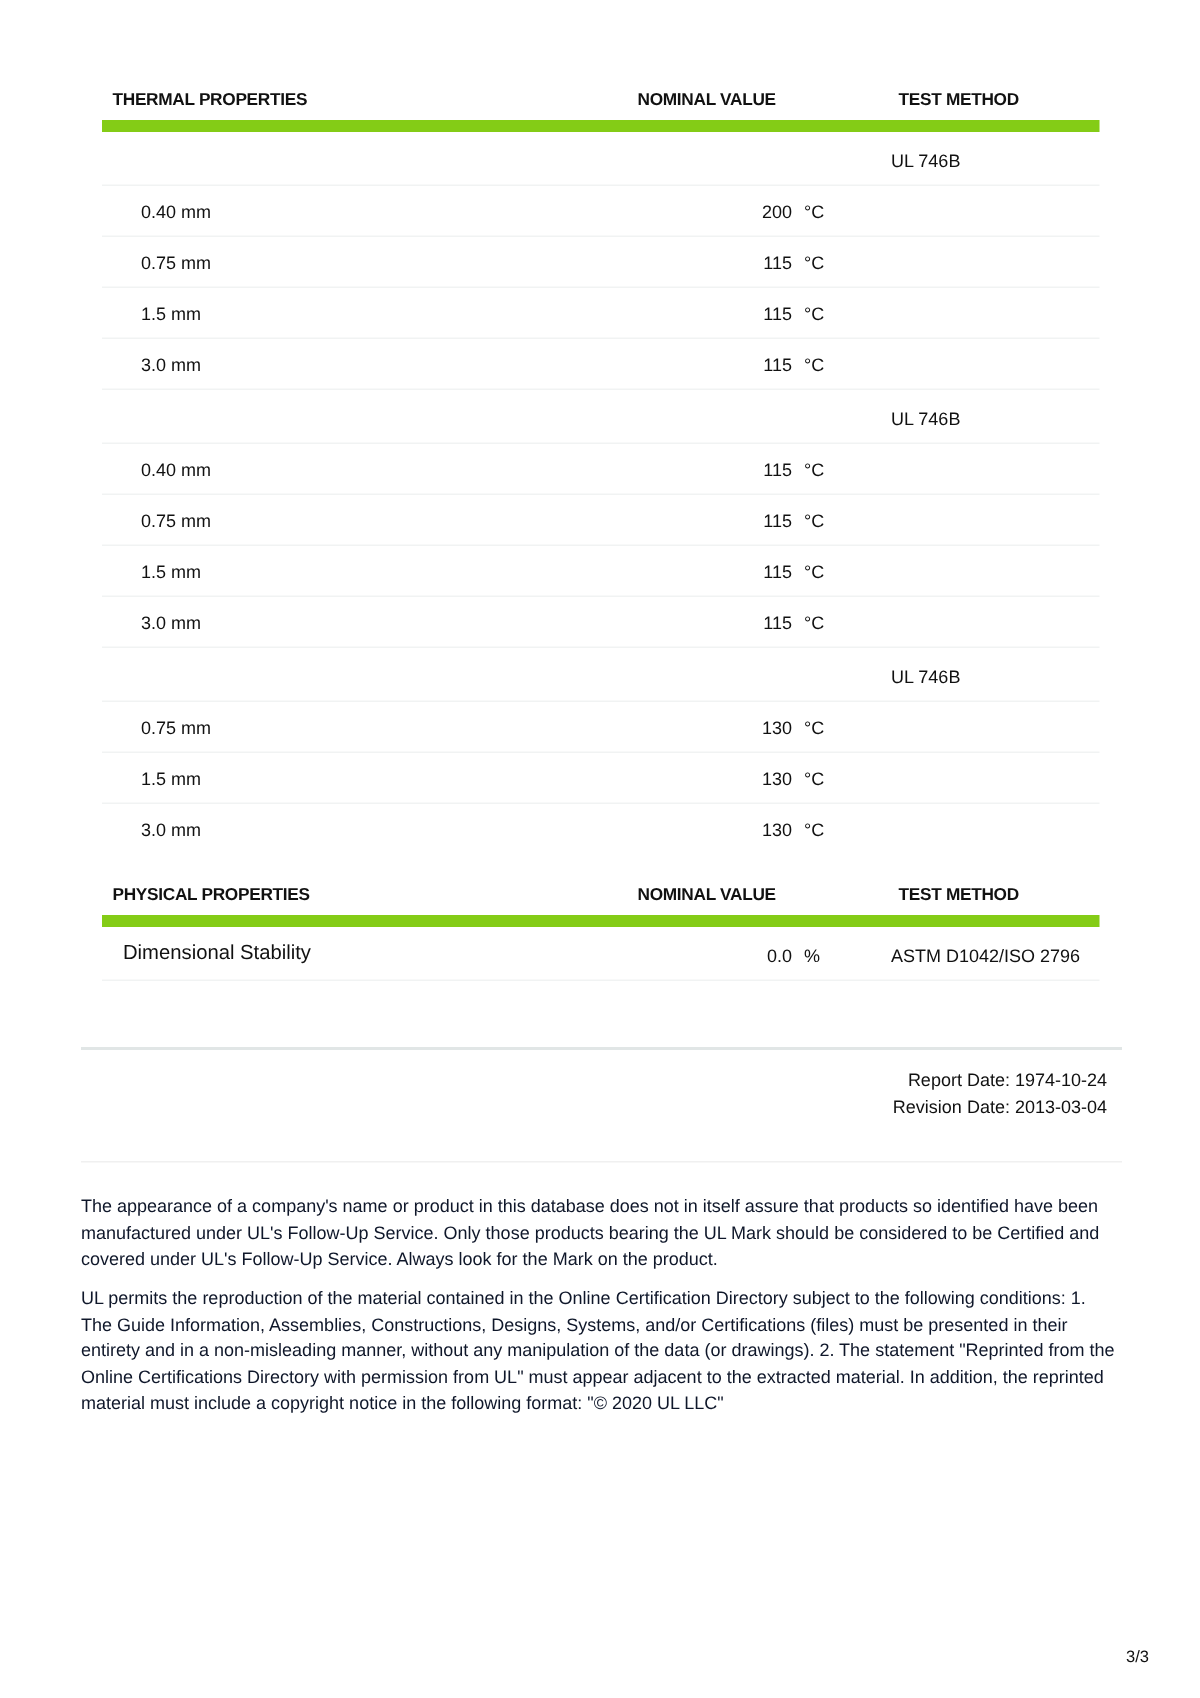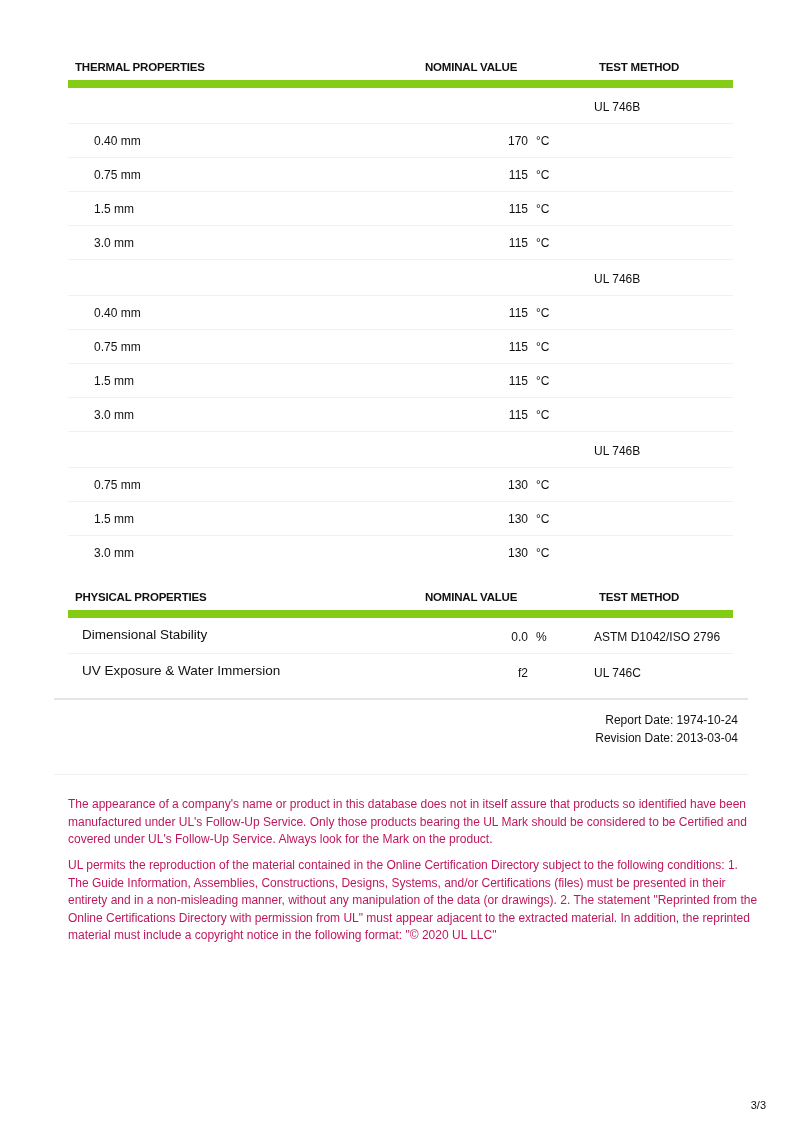--- a/index.html
+++ b/index.html
@@ -21,39 +21,39 @@
   .row.group .name { position: absolute; left: 14px; top: 9px; font-size: 13.5px; }
   .row.sub .name { position: absolute; left: 26px; top: 10px; font-size: 12px; }
   .row .val { position: absolute; right: 205px; top: 10px; font-size: 12px; text-align: right; }
   .row .unit { position: absolute; left: 468px; top: 10px; font-size: 12px; }
   .row .method { position: absolute; left: 526px; top: 12px; font-size: 12px; }
   .row.group .val, .row.group .unit { top: 12px; }
   .row.last { border-bottom: none; }
   .sep { position: absolute; left: 54px; width: 694px; height: 2px; background: #e1e6e6; }
   .sep2 { position: absolute; left: 54px; width: 694px; height: 1px; background: #f0f0f0; }
   .dates { position: absolute; right: 62px; top: 711px; text-align: right; font-size: 12px; line-height: 18px; }
-  .para { position: absolute; left: 54px; width: 690px; font-size: 12px; line-height: 17.5px; color: #be185d; margin-left: 14px; }
+  .para { position: absolute; left: 54px; width: 690px; font-size: 12px; line-height: 17.5px; color: #0f172a; }
   .pagenum { position: absolute; right: 34px; top: 1099px; font-size: 11px; color: #111; }
 </style>
 </head>
 <body>
 
 <div class="table" style="top:50px;">
   <div class="thead">
     <span class="c1">THERMAL PROPERTIES</span>
     <span class="c2">NOMINAL VALUE</span>
     <span class="c3">TEST METHOD</span>
   </div>
 
   <div class="row group">
     <span class="method">UL 746B</span>
   </div>
   <div class="row sub">
     <span class="name">0.40 mm</span>
-    <span class="val">170</span>
+    <span class="val">200</span>
     <span class="unit">°C</span>
   </div>
   <div class="row sub">
     <span class="name">0.75 mm</span>
     <span class="val">115</span>
     <span class="unit">°C</span>
   </div>
   <div class="row sub">
     <span class="name">1.5 mm</span>
     <span class="val">115</span>
@@ -114,26 +114,20 @@
     <span class="c1">PHYSICAL PROPERTIES</span>
     <span class="c2">NOMINAL VALUE</span>
     <span class="c3">TEST METHOD</span>
   </div>
   <div class="row group">
     <span class="name">Dimensional Stability</span>
     <span class="val">0.0</span>
     <span class="unit">%</span>
     <span class="method">ASTM D1042/ISO 2796</span>
   </div>
-  <div class="row group last">
-    <span class="name">UV Exposure &amp; Water Immersion</span>
-    <span class="val">f2</span>
-    <span class="unit"></span>
-    <span class="method">UL 746C</span>
-  </div>
 </div>
 
 <div class="sep" style="top:698px;"></div>
 
 <div class="dates">
   <div>Report Date: 1974-10-24</div>
   <div>Revision Date: 2013-03-04</div>
 </div>
 
 <div class="sep2" style="top:774px;"></div>

